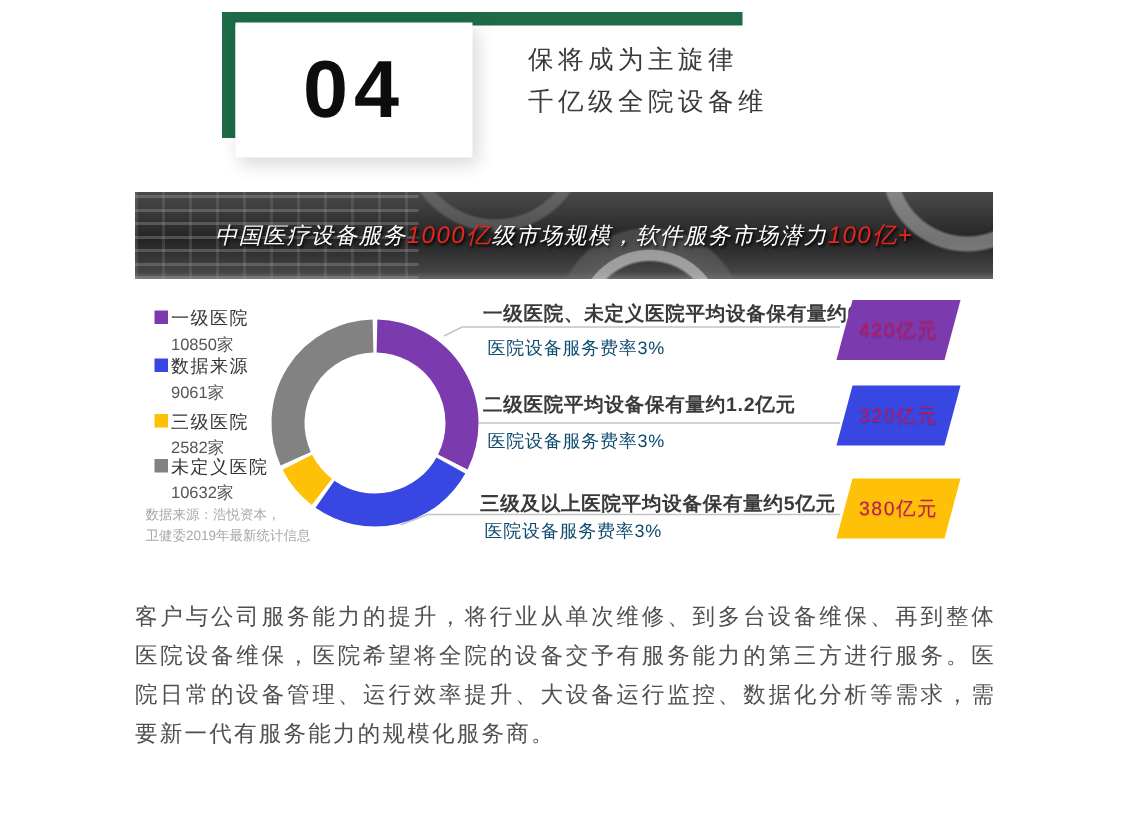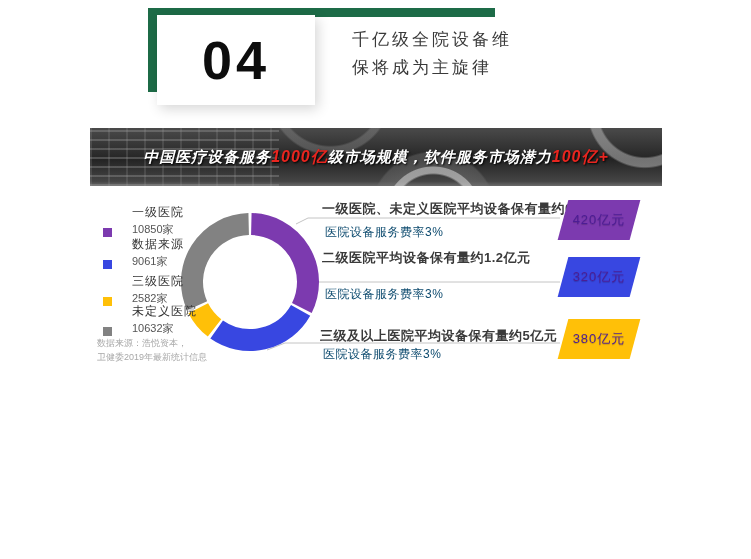--- a/index.html
+++ b/index.html
@@ -19,57 +19,57 @@
   .banner{position:absolute;left:90px;top:128px;width:572px;height:58px;overflow:hidden;
           display:flex;align-items:center;justify-content:center;
           background:linear-gradient(180deg,#4a4a4a 0%,#242424 55%,#454545 92%,#6a6a6a 100%);}
   .banner::before{content:"";position:absolute;left:0;top:0;bottom:0;width:33%;
           background:repeating-linear-gradient(0deg,rgba(160,160,160,.35) 0 2px,transparent 2px 9px),
                      repeating-linear-gradient(90deg,rgba(150,150,150,.22) 0 2px,transparent 2px 18px);}
   .banner::after{content:"";position:absolute;inset:0;
           background:radial-gradient(circle at 60% 150%,transparent 40px,rgba(200,200,200,.7) 42px,rgba(200,200,200,.7) 48px,rgba(110,110,110,.55) 49px,rgba(110,110,110,.45) 62px,transparent 64px),
                      radial-gradient(circle at 97% -30%,transparent 46px,rgba(180,180,180,.55) 48px,rgba(180,180,180,.55) 56px,transparent 58px),
                      radial-gradient(circle at 42% -60%,transparent 52px,rgba(140,140,140,.4) 54px,rgba(140,140,140,.4) 60px,transparent 62px);}
-  .banner-text{position:relative;z-index:2;font-size:15px;font-weight:bold;font-style:italic;
+  .banner-text{position:relative;z-index:2;font-size:15px;font-weight:normal;font-style:italic;
                color:#ffffff;letter-spacing:1px;text-shadow:1px 1px 2px #000;white-space:nowrap;text-align:right;}
   .banner-text .red{color:#e8251f;font-size:16px;}
 
   
   .donut-svg{position:absolute;left:90px;top:190px;}
-  .legend-item{position:absolute;left:103px;display:flex;gap:20px;align-items:flex-end;}
+  .legend-item{position:absolute;left:103px;display:flex;gap:2px;}
   .legend-swatch{width:9px;height:9px;margin-top:3px;flex:none;}
   .legend-label{font-size:12px;color:#333;letter-spacing:1px;}
   .legend-count{font-size:11px;color:#555;margin-top:1px;}
   .source-note{position:absolute;left:97px;top:336px;font-size:9px;line-height:14px;color:#a8a8a8;}
 
   .row-title{position:absolute;font-size:13px;font-weight:bold;color:#3a3a3a;letter-spacing:.5px;white-space:nowrap;}
   .row-sub{position:absolute;font-size:12px;color:#0c4a6e;letter-spacing:.5px;white-space:nowrap;}
 
   .badge{position:absolute;left:563px;width:72px;height:40px;}
   .badge-shape{position:absolute;inset:0;transform:skewX(-15deg);}
   .badge-label{position:absolute;inset:0;display:flex;align-items:center;justify-content:center;
-               color:#4c1d95;font-size:13px;letter-spacing:1px;text-shadow:0 1px 1px rgba(0,0,0,.2);}
+               color:#be185d;font-size:13px;letter-spacing:1px;text-shadow:0 1px 1px rgba(0,0,0,.2);}
 
   
   .paragraph{position:absolute;left:90px;top:399px;width:574px;font-size:15px;line-height:26px;
              letter-spacing:1.5px;color:#4f4f4f;text-align:justify;}
 </style>
 </head>
 <body>
 
 <div class="slide">
 
   <div class="bracket-h"></div>
   <div class="bracket-v"></div>
   <div class="num-card">
     <span class="num">04</span>
   </div>
   <div class="header-title">
+    <div>保将成为主旋律</div>
     <div>千亿级全院设备维</div>
-    <div>保将成为主旋律</div>
   </div>
 
   <div class="banner">
     <div class="banner-text">
       <span>中国医疗设备服务</span><span class="red">1000亿</span><span>级市场规模，软件服务市场潜力</span><span class="red">100亿+</span>
     </div>
   </div>
 
   <svg class="donut-svg" width="570" height="185" viewBox="0 0 570 185">
     <polyline points="206,34 218,28 470,28" fill="none" stroke="#c4c4c4" stroke-width="1"></polyline>
@@ -112,32 +112,33 @@
     </span>
   </div>
 
   <div class="source-note">
     <div>数据来源：浩悦资本，</div>
     <div>卫健委2019年最新统计信息</div>
   </div>
 
   <div class="row-title" style="left:322px;top:200px">一级医院、未定义医院平均设备保有量约0.65亿元</div>
   <div class="row-sub" style="left:325px;top:224px">医院设备服务费率3%</div>
-  <div class="row-title" style="left:322px;top:249px">二级医院平均设备保有量约1.2亿元</div>
+  <div class="row-title" style="left:322px;top:261px">二级医院平均设备保有量约1.2亿元</div>
   <div class="row-sub" style="left:325px;top:286px">医院设备服务费率3%</div>
   <div class="row-title" style="left:320px;top:327px">三级及以上医院平均设备保有量约5亿元</div>
   <div class="row-sub" style="left:323px;top:346px">医院设备服务费率3%</div>
 
   <div class="badge" style="top:200px">
     <div class="badge-shape" style="background: rgb(124, 58, 175);"></div>
     <div class="badge-label">420亿元</div>
   </div>
   <div class="badge" style="top:257px">
     <div class="badge-shape" style="background: rgb(56, 71, 225);"></div>
     <div class="badge-label">320亿元</div>
   </div>
   <div class="badge" style="top:319px">
     <div class="badge-shape" style="background: rgb(255, 192, 8);"></div>
     <div class="badge-label">380亿元</div>
   </div>
 
+  <div class="paragraph">客户与公司服务能力的提升，将行业从单次维修、到多台设备维保、再到整体医院设备维保，医院希望将全院的设备交予有服务能力的第三方进行服务。医院日常的设备管理、运行效率提升、大设备运行监控、数据化分析等需求，需要新一代有服务能力的规模化服务商。</div>
 
 </div>
 
 </body></html>

